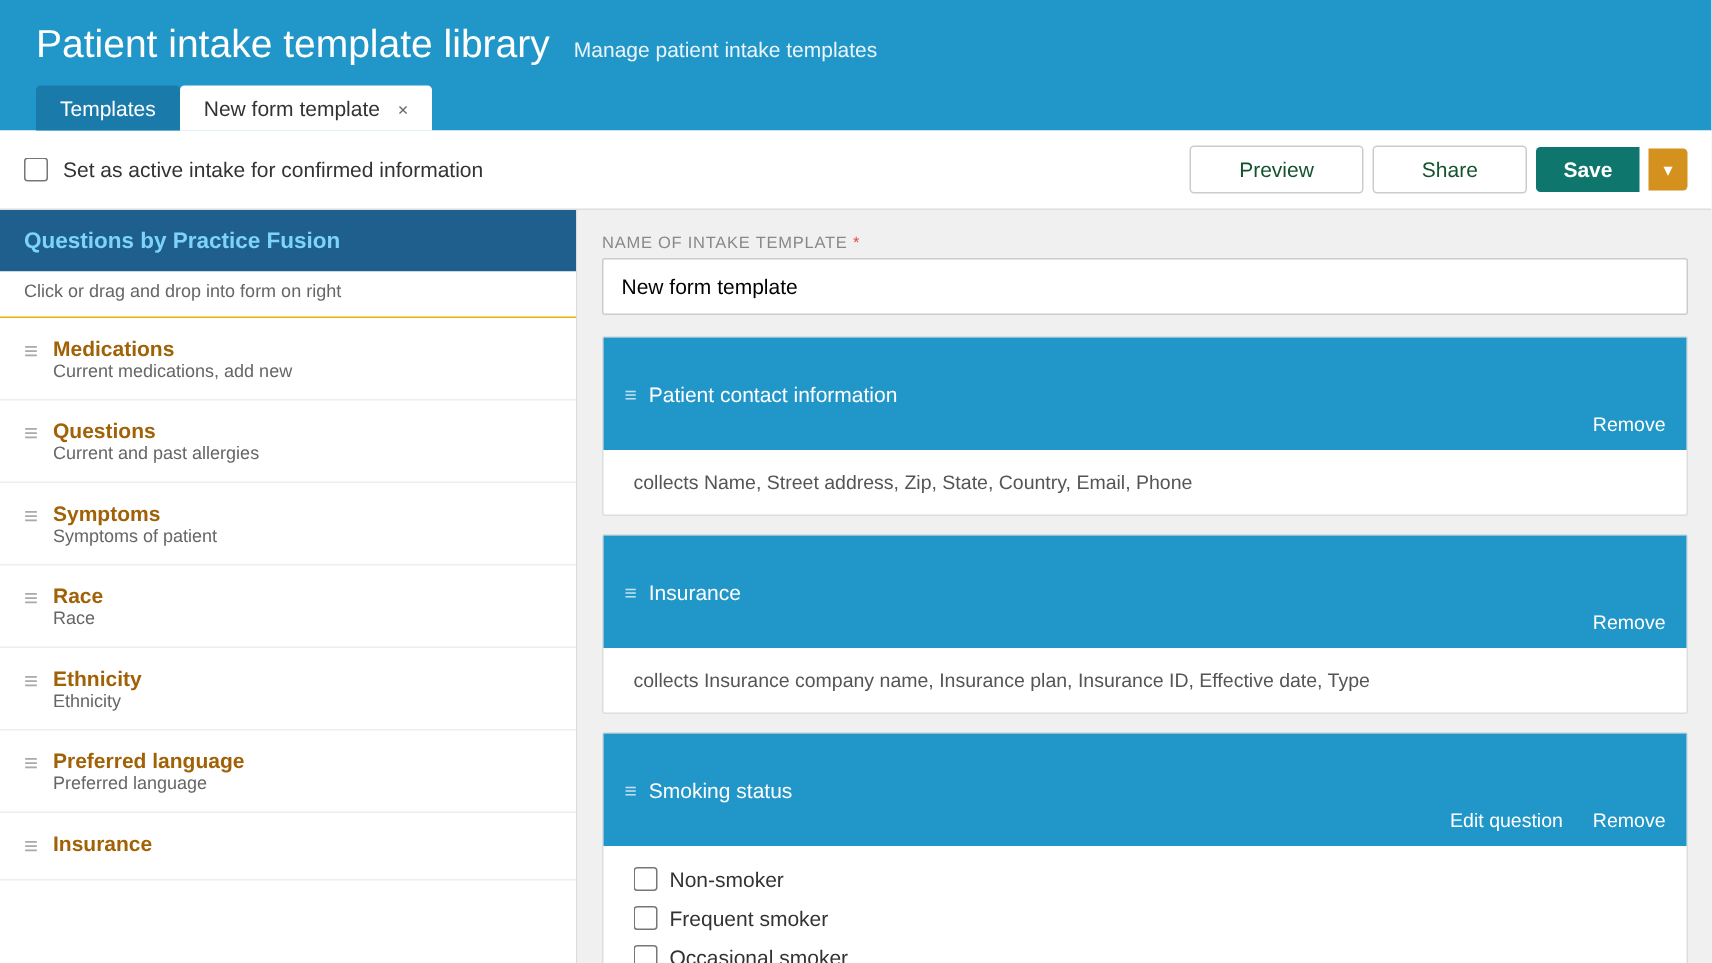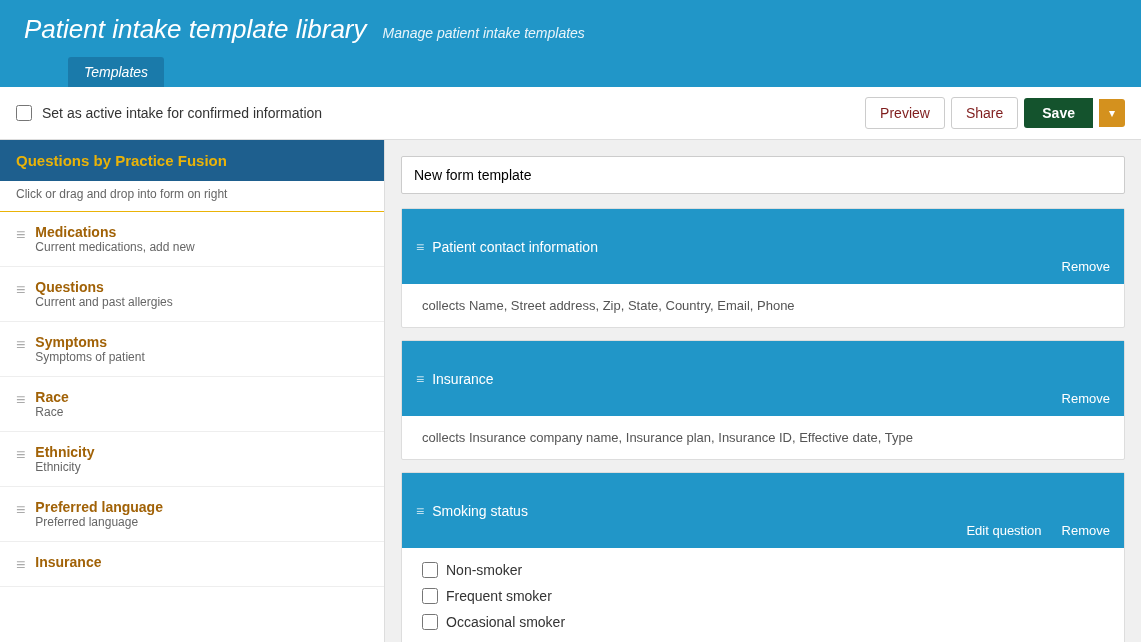--- a/index.html
+++ b/index.html
@@ -3,42 +3,40 @@
   <meta charset="utf-8">
   <style>
     * { box-sizing: border-box; margin: 0; padding: 0; }
     body { font-family: Arial, sans-serif; font-size: 14px; background: #f5f5f5; color: #333; height: 642px; overflow: hidden; }
 
     
     .header {
       background: #2196c8;
       color: white;
       padding: 14px 24px 0 24px;
-      font-style: italic;
     }
     .header-title-row {
       display: flex;
       align-items: baseline;
       gap: 16px;
       margin-bottom: 12px;
     }
     .header-title {
       font-size: 26px;
       font-weight: 300;
     }
     .header-subtitle {
       font-size: 14px;
       font-weight: normal;
       opacity: 0.9;
     }
     .header-tabs {
       display: flex;
       gap: 0;
       align-items: flex-end;
-      margin-left: 44px;
     }
     .tab {
       padding: 7px 16px;
       cursor: pointer;
       font-size: 14px;
       border-radius: 3px 3px 0 0;
     }
     .tab-inactive {
       background: #1a7aaa;
       color: white;
@@ -67,32 +65,32 @@
       display: flex;
       align-items: center;
       gap: 10px;
     }
     .toolbar-right {
       display: flex;
       align-items: center;
       gap: 6px;
     }
     .btn-preview, .btn-share {
-      padding: 7px 14px;
+      padding: 7px 32px;
       border: 1px solid #ccc;
       background: white;
-      color: #7f1d1d;
+      color: #14532d;
       cursor: pointer;
       border-radius: 3px;
       font-size: 14px;
     }
     .btn-save {
       padding: 7px 18px;
       border: none;
-      background: #14532d;
+      background: #0f766e;
       color: white;
       cursor: pointer;
       border-radius: 3px 0 0 3px;
       font-size: 14px;
       font-weight: bold;
     }
     .btn-save-dropdown {
       padding: 7px 10px;
       border: none;
       background: #d4911e;
@@ -112,21 +110,21 @@
     
     .sidebar {
       width: 385px;
       background: white;
       border-right: 1px solid #ddd;
       overflow-y: auto;
       flex-shrink: 0;
     }
     .sidebar-header {
       background: #1e5f8e;
-      color: #eab308;
+      color: #7dd3fc;
       padding: 12px 16px;
       font-size: 15px;
       font-weight: bold;
     }
     .sidebar-subheader {
       background: white;
       padding: 6px 16px 10px 16px;
       font-size: 12px;
       color: #666;
       border-bottom: 1px solid #eab308;
@@ -258,20 +256,24 @@
 <body>
 
 <div class="header">
   <div class="header-title-row">
     <span class="header-title">Patient intake template library</span>
     <span class="header-subtitle">Manage patient intake templates</span>
   </div>
   <div class="header-tabs">
     <div class="tab tab-inactive">
       <span>Templates</span>
+    </div>
+    <div class="tab tab-active">
+      <span>New form template</span>
+      <span class="tab-close">×</span>
     </div>
   </div>
 </div>
 
 <div class="toolbar">
   <div class="toolbar-left">
     <input type="checkbox" class="toolbar-checkbox" style="">
     <span>Set as active intake for confirmed information</span>
   </div>
   <div class="toolbar-right">
@@ -342,20 +344,24 @@
       <span class="drag-handle">≡</span>
       <div class="sidebar-item-content">
         <div class="sidebar-item-title">Insurance</div>
       </div>
     </div>
   </div>
 
   <div class="content">
 
     
+    <div class="template-name-label">
+      <span>NAME OF INTAKE TEMPLATE</span>
+      <span class="required-star"> *</span>
+    </div>
     <input type="text" class="template-name-input" value="New form template" style="">
 
     
     <div class="form-section">
       <div class="section-header">
         <div class="section-header-left">
           <span class="section-handle">≡</span>
           <span class="section-title">Patient contact information</span>
         </div>
         <div class="section-actions">

